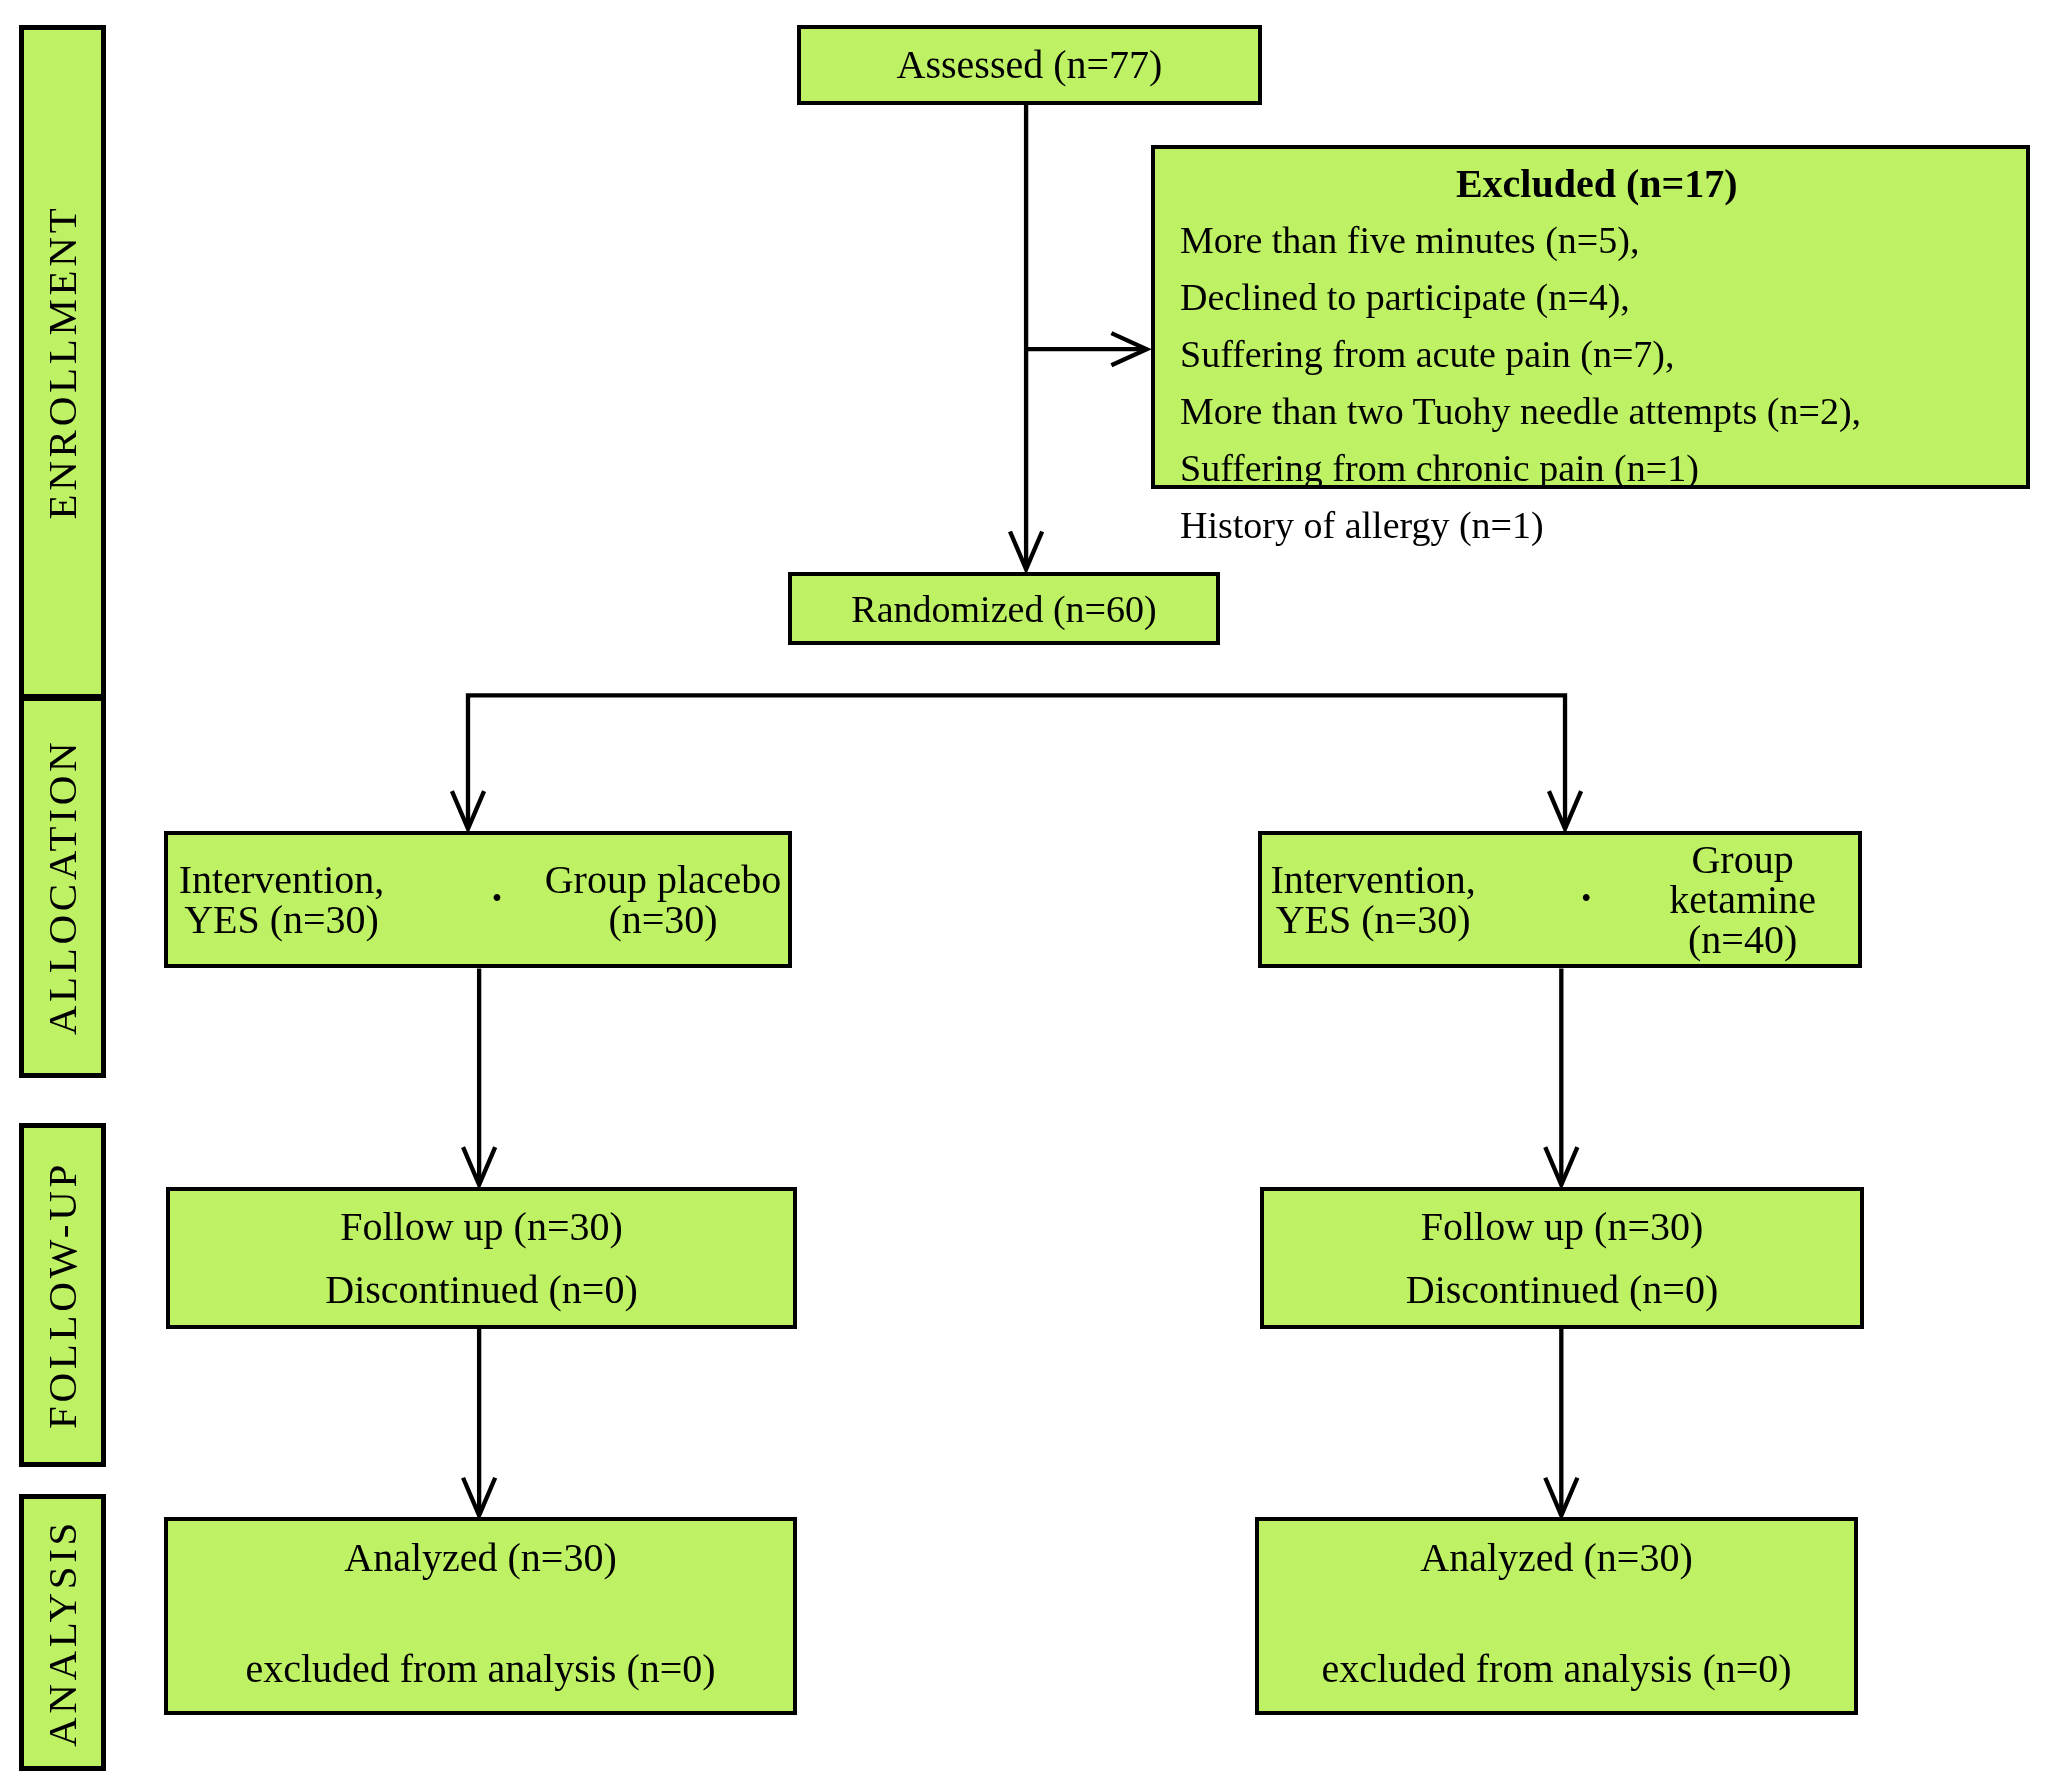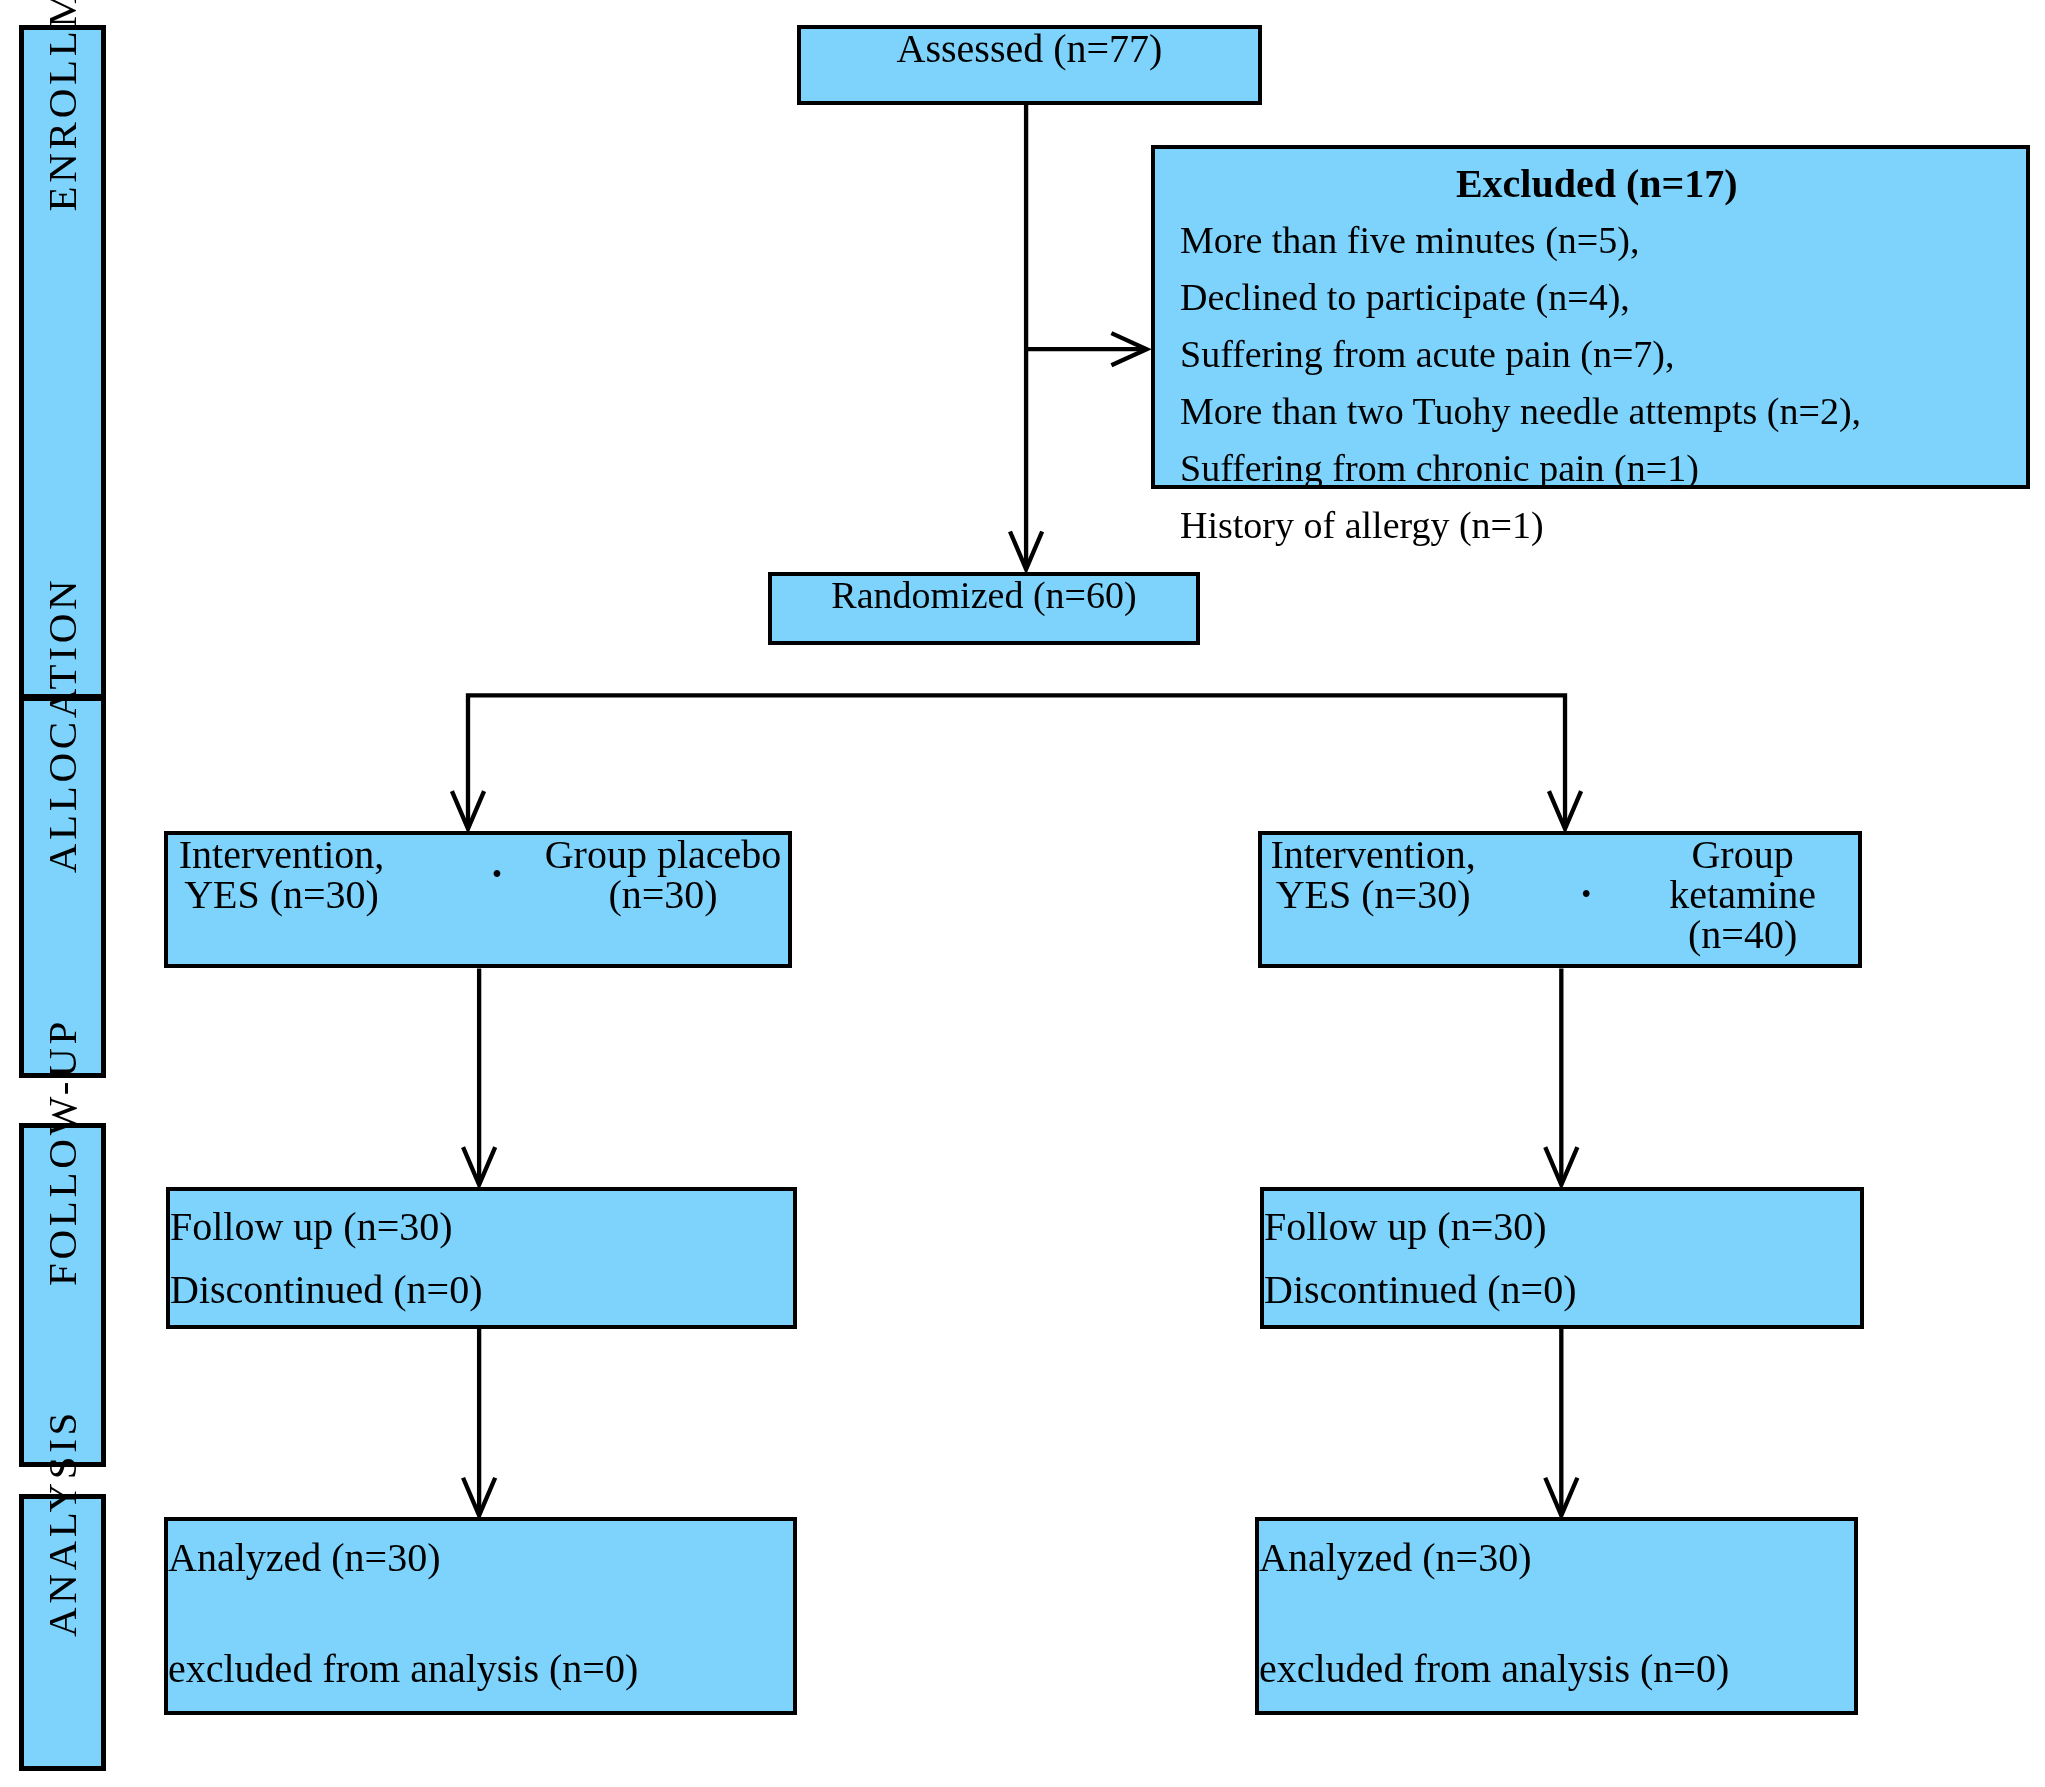--- a/index.html
+++ b/index.html
@@ -7,44 +7,44 @@
     position: relative;
     width: 2046px;
     height: 1788px;
     background: #ffffff;
     font-family: "Liberation Serif", "DejaVu Serif", serif;
     color: #000000;
     overflow: hidden;
   }
   .box {
     position: absolute;
-    background: #7dd3fc;
+    background: #bef264;
     border: 4.3px solid #000000;
     box-sizing: border-box;
     display: flex;
-    align-items: flex-start;
+    align-items: center;
     justify-content: center;
     text-align: center;
   }
   .stage {
     left: 18.5px;
     width: 87px;
     border-width: 5px;
   }
   .stage .vtext {
     transform: rotate(-90deg);
     white-space: nowrap;
     font-size: 41px;
     letter-spacing: 3.7px;
   }
   .node-text { font-size: 40px; line-height: 1.0; }
 
   
   #box-assessed   { left: 797px; top: 25px;  width: 465px;  height: 80px; }
-  #box-randomized { left: 768px; top: 572px; width: 432px;  height: 73px; font-size: 38px; }
+  #box-randomized { left: 788px; top: 572px; width: 432px;  height: 73px; font-size: 38px; }
 
   
   #box-excluded {
     left: 1151px; top: 145px; width: 879px; height: 344px;
     display: block;
     text-align: left;
     padding: 6.2px 12.4px 0 25px;
   }
   #box-excluded .ex-title {
     text-align: center;

